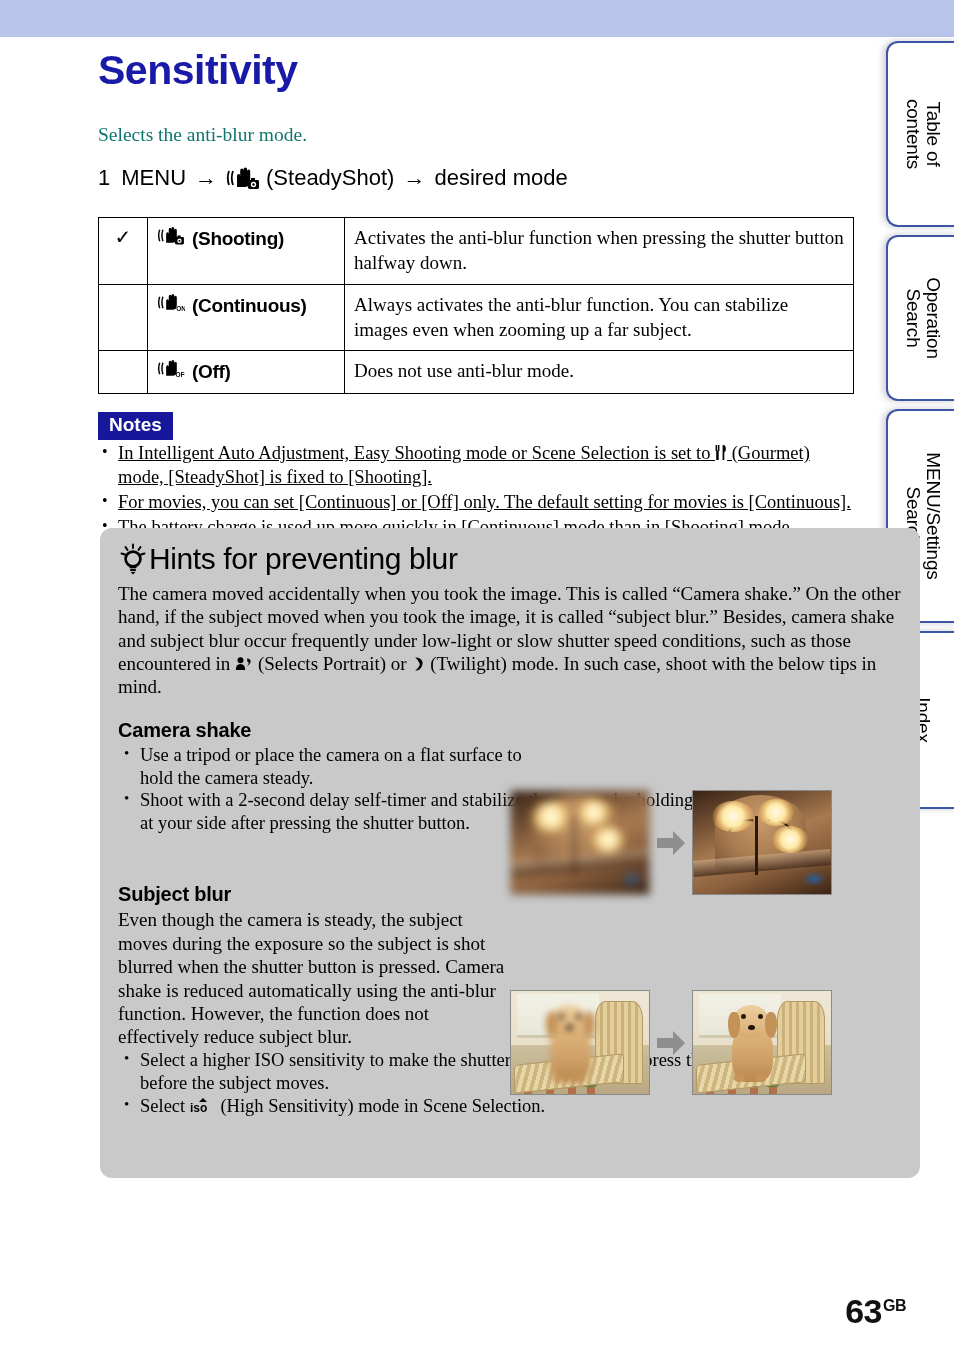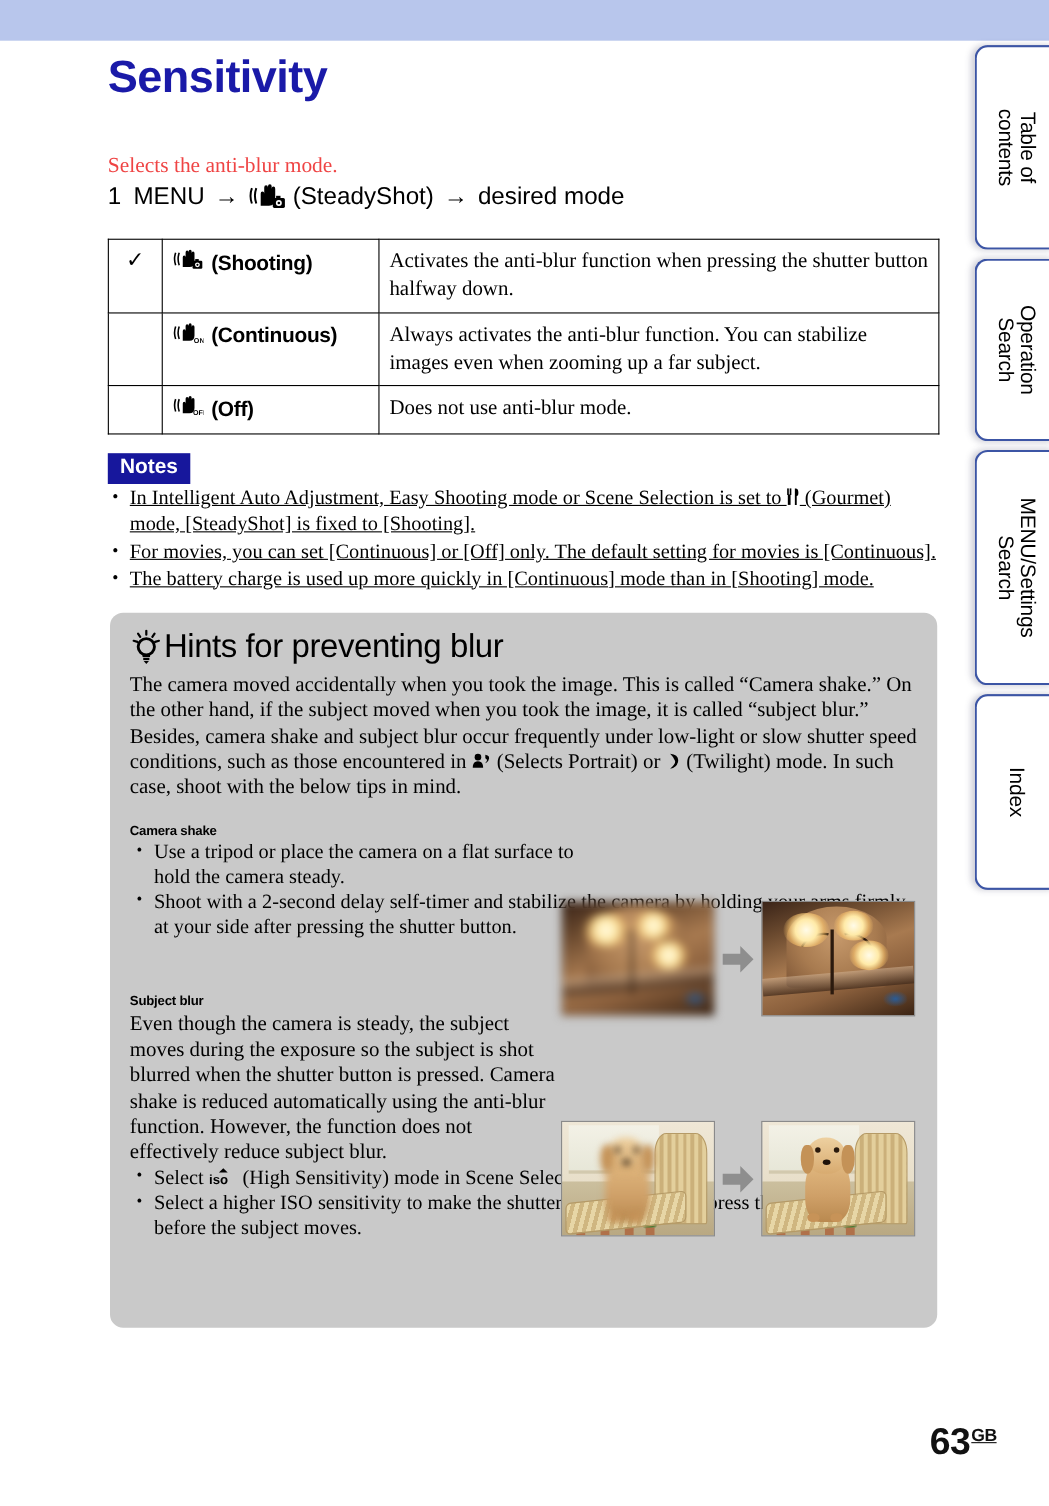--- a/index.html
+++ b/index.html
@@ -81,23 +81,23 @@
     padding: 0;
     position: absolute;
     left: 98px;
     top: 10px;
     letter-spacing: -0.5px;
   }
 
   .intro-line {
     position: absolute;
     left: 98px;
-    top: 103px;
+    top: 87px;
     font-size: 19.5px;
-    color: #ef4444;
+    color: #0f766e;
   }
 
   .step-line {
     position: absolute;
     left: 98px;
     top: 128px;
     font-family: "Liberation Sans", sans-serif;
     font-size: 22px;
     color: #000;
     display: flex;
@@ -187,22 +187,22 @@
     position: absolute;
     left: 4px;
     top: 0;
     font-size: 16px;
   }
 
   
   .hints-box {
     position: absolute;
     left: 100px;
-    top: 520px;
-    width: 752px;
+    top: 491px;
+    width: 820px;
     height: 650px;
     background: #c9c9c9;
     border-radius: 12px;
     box-sizing: border-box;
     padding: 14px 18px 0 18px;
   }
   .hints-title {
     font-family: "Liberation Sans", sans-serif;
     font-size: 30px;
     color: #000;
@@ -214,21 +214,21 @@
   .hints-title .bulb { margin-right: 1px; line-height: 0; display:inline-block;}
   .hints-intro {
     font-size: 19px;
     line-height: 1.23;
     margin: 6px 0 0 0;
     color: #000;
   }
 
   h3.sub-head {
     font-family: "Liberation Sans", sans-serif;
-    font-size: 12px;
+    font-size: 20px;
     font-weight: bold;
     margin: 20px 0 2px 0;
     letter-spacing: -0.2px;
   }
   .sub-body {
     font-size: 19px;
     line-height: 1.235;
     margin: 0;
   }
   ul.tips {
@@ -435,21 +435,20 @@
     font-size: 34px;
     font-weight: bold;
     color: #111;
     letter-spacing: -0.5px;
   }
   .page-number sup {
     font-size: 16px;
     font-weight: bold;
     vertical-align: super;
     margin-left: 1px;
-    text-decoration: underline;
   }
 
   .inline-icon { display: inline-block; vertical-align: -2px; line-height: 0; }
 </style>
 </head>
 <body>
 
 <div class="top-band"></div>
 
 <div class="side-tabs">
@@ -655,25 +654,25 @@
         <div class="lamp l1"></div>
           <div class="lamp l2"></div>
           <div class="lamp l3"></div>
         <div class="bluebit"></div>
       </div>
     </div>
 
     <h3 class="sub-head" style="margin-top:48px">Subject blur</h3>
     <p class="sub-body text-col">Even though the camera is steady, the subject moves during the exposure so the subject is shot blurred when the shutter button is pressed. Camera shake is reduced automatically using the anti-blur function. However, the function does not effectively reduce subject blur.</p>
     <ul class="tips">
+      <li style="width:700px">Select a higher ISO sensitivity to make the shutter speed faster, and press the shutter button before the subject moves.</li>
       <li style="width:420px"><span>Select </span><span class="inline-icon"><svg width="26" height="17" viewBox="0 0 26 17" aria-hidden="true">
               <path d="M13 1 L17 5 L9 5 Z" fill="#000"></path>
               <text x="0" y="15" font-family="Liberation Sans, sans-serif" font-size="12" font-weight="bold" fill="#000">iso</text>
             </svg></span><span> (High Sensitivity) mode in Scene Selection.</span></li>
-      <li style="width:700px">Select a higher ISO sensitivity to make the shutter speed faster, and press the shutter button before the subject moves.</li>
     </ul>
 
     <div class="img-pair" id="pair-subject">
       <div class="photo dog blurry">
         <div class="window"></div>
         <div class="plant p1"></div>
           <div class="plant p2"></div>
         <div class="plant p3"></div>
           <div class="plant p4"></div>
         <div class="chair"></div>

